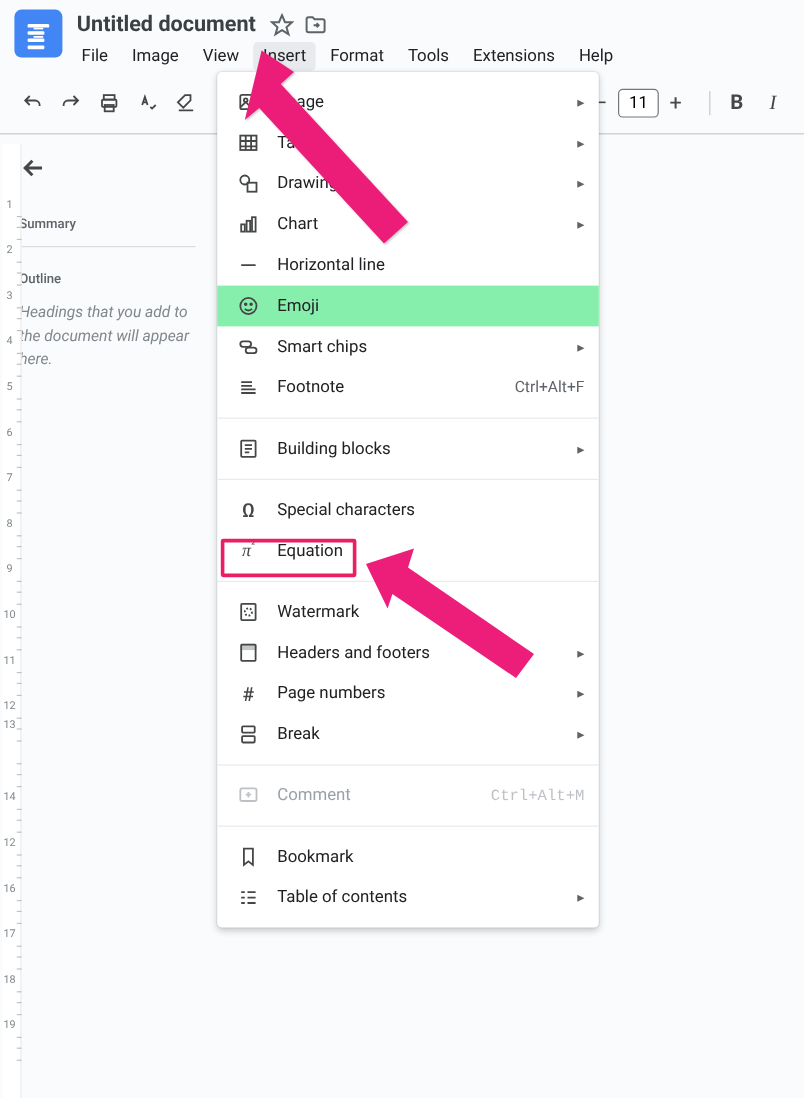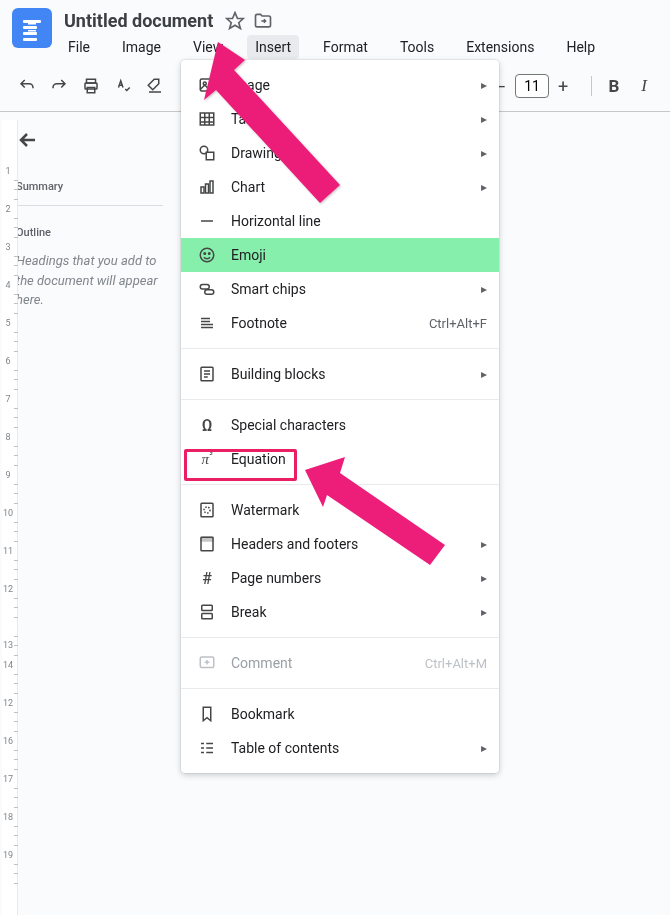--- a/index.html
+++ b/index.html
@@ -9,21 +9,21 @@
     .docs-icon { width: 40px; height: 40px; background: #4285f4; border-radius: 6px; display: flex; align-items: center; justify-content: center; margin-right: 8px; flex-shrink: 0; position: relative; }
     .docs-icon::before { content: ""; position: absolute; width: 18px; height: 3px; background: white; top: 12px; border-radius: 1px; }
     .docs-icon::after { content: ""; position: absolute; width: 18px; height: 3px; background: white; top: 18px; border-radius: 1px; box-shadow: 0 6px 0 white, 0 12px 0 white; width: 14px; left: 11px; }
     .docs-icon svg { width: 24px; height: 24px; }
     
     .header-content { flex: 1; }
     .title-row { display: flex; align-items: center; gap: 8px; }
     .doc-title { font-size: 18px; color: #3c4043; padding: 2px 4px; font-weight: bold; }
     .star-icon, .move-icon { width: 20px; height: 20px; color: #5f6368; cursor: pointer; }
     
-    .menubar { display: flex; gap: 16px; margin-top: 2px; }
+    .menubar { display: flex; gap: 4px; margin-top: 2px; }
     .menu-item { padding: 4px 8px; font-size: 14px; color: #202124; cursor: pointer; border-radius: 4px; }
     .menu-item.active { background: #e8eaed; }
     
     .toolbar { display: flex; align-items: center; padding: 6px 12px; gap: 2px; margin-top: 6px; }
     .toolbar-btn { width: 30px; height: 30px; display: flex; align-items: center; justify-content: center; cursor: pointer; border-radius: 4px; color: #444746; }
     .toolbar-sep { width: 1px; height: 20px; background: #c7c7c7; margin: 0 6px; }
     .font-size-group { display: flex; align-items: center; gap: 2px; margin-left: auto; margin-right: 8px; }
     .font-size-btn { width: 24px; height: 24px; display: flex; align-items: center; justify-content: center; cursor: pointer; color: #444746; font-size: 18px; }
     .font-size-input { width: 34px; height: 24px; border: 1px solid #747775; border-radius: 4px; text-align: center; font-size: 14px; background: white; }
     .bold-btn, .italic-btn { width: 28px; height: 28px; display: flex; align-items: center; justify-content: center; font-size: 17px; color: #444746; cursor: pointer; }
@@ -45,21 +45,21 @@
     .ruler-v .tick-minor { position: absolute; left: 12px; width: 4px; height: 1px; background: #c0c0c0; }
     
     .dropdown { position: absolute; left: 181px; top: 60px; width: 318px; background: white; border-radius: 4px; box-shadow: 0 2px 6px rgba(0,0,0,.2), 0 0 0 1px rgba(0,0,0,.05); padding: 8px 0; z-index: 100; }
     .dd-item { display: flex; align-items: center; padding: 7px 12px 7px 16px; font-size: 14px; color: #202124; cursor: pointer; min-height: 32px; }
     .dd-item.hover { background: #86efac; }
     .dd-item.disabled { color: #9aa0a6; cursor: default; }
     .dd-icon { width: 20px; height: 20px; margin-right: 14px; color: #444746; display: flex; align-items: center; justify-content: center; flex-shrink: 0; }
     .dd-item.disabled .dd-icon { color: #bdc1c6; }
     .dd-label { flex: 1; }
     .dd-shortcut { font-size: 13px; color: #5f6368; }
-    .dd-item.disabled .dd-shortcut { color: #bdc1c6; }
+    .dd-item.disabled .dd-shortcut { color: #bdc1c6; font-family: Liberation Mono, monospace; }
     .dd-arrow { color: #5f6368; font-size: 12px; margin-left: 8px; }
     .dd-sep { border-top: 1px solid #e8eaed; margin: 8px 0; }
     
     .highlight-box { position: absolute; border: 3px solid #e91e63; border-radius: 2px; pointer-events: none; z-index: 101; }
     .arrow-annotation { position: absolute; z-index: 102; pointer-events: none; }
   </style>
 </head>
 <body>
 
 <div class="header">
@@ -215,21 +215,21 @@
     </div>
     <div class="tick-minor" style="top: 439.5px;"></div>
     <div class="tick-minor" style="top: 449px;"></div>
     <div class="tick-minor" style="top: 458.5px;"></div>
     <div class="tick-major" style="top: 468px;">
       <span>12</span>
     </div>
     <div class="tick-minor" style="top: 477.5px;"></div>
     <div class="tick-minor" style="top: 487px;"></div>
     <div class="tick-minor" style="top: 496.5px;"></div>
-    <div class="tick-major" style="top: 524px;">
+    <div class="tick-major" style="top: 484px;">
       <span>13</span>
     </div>
     <div class="tick-minor" style="top: 515.5px;"></div>
     <div class="tick-minor" style="top: 525px;"></div>
     <div class="tick-minor" style="top: 534.5px;"></div>
     <div class="tick-major" style="top: 544px;">
       <span>14</span>
     </div>
     <div class="tick-minor" style="top: 553.5px;"></div>
     <div class="tick-minor" style="top: 563px;"></div>

